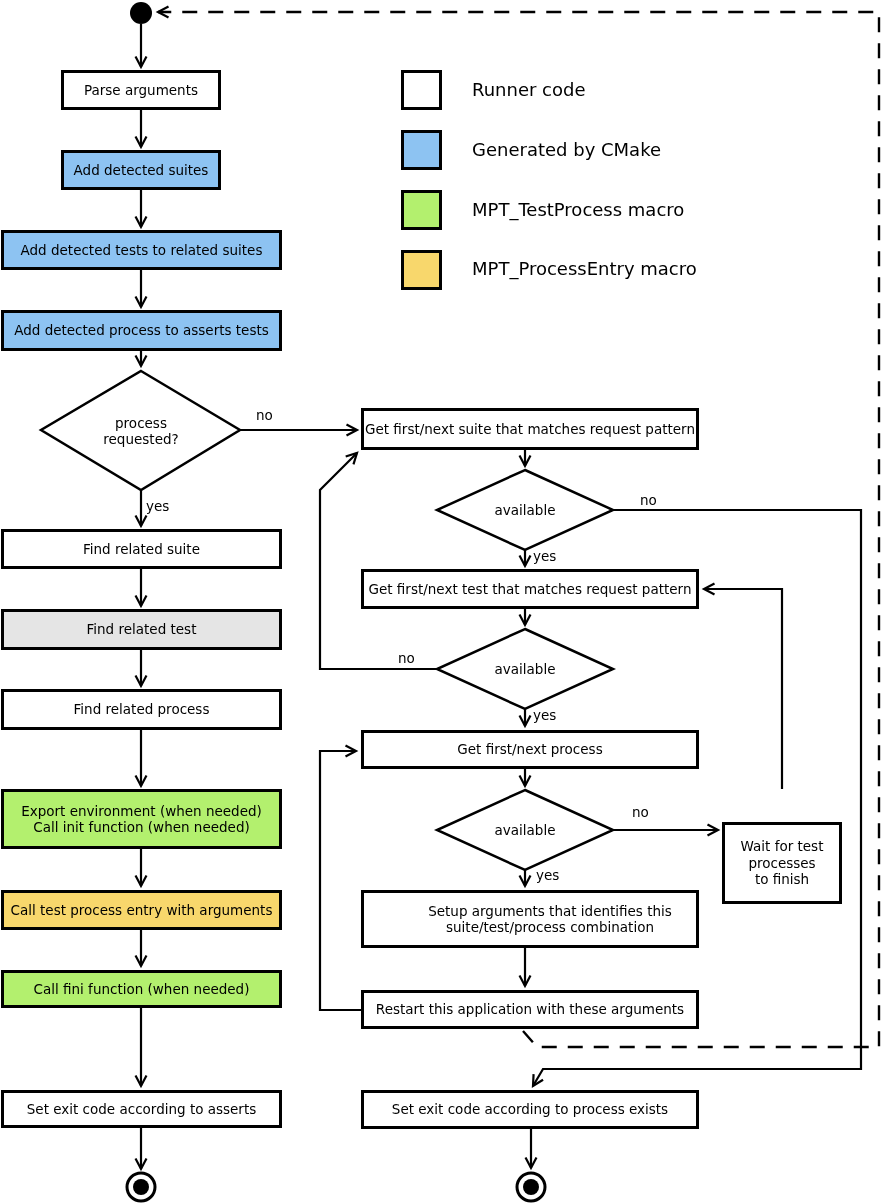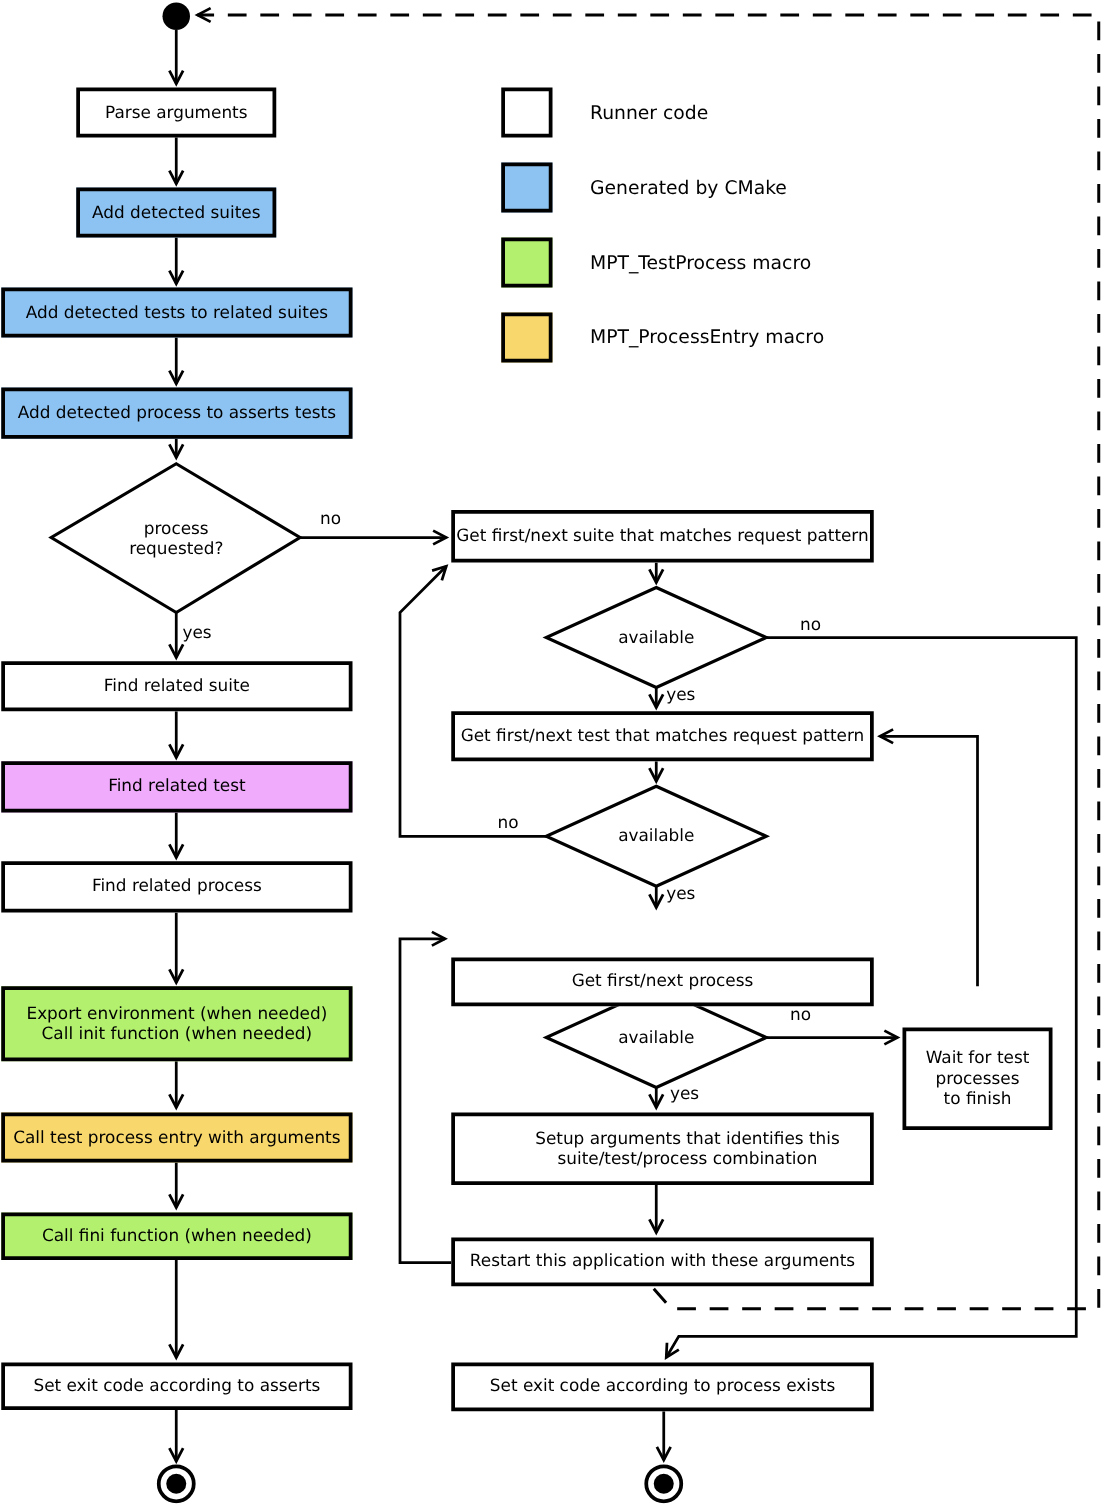--- a/index.html
+++ b/index.html
@@ -6,21 +6,21 @@
   .stage{position:relative;width:882px;height:1203px;background:#ffffff;
          font-family:"DejaVu Sans","Liberation Sans",sans-serif;color:#000;overflow:hidden;}
   .lines{position:absolute;left:0;top:0;width:882px;height:1203px;}
   .box{position:absolute;box-sizing:border-box;border:3px solid #000;background:#fff;
        display:flex;flex-direction:column;align-items:center;justify-content:center;
        font-size:13.5px;line-height:16.5px;text-align:center;white-space:nowrap;}
   .dlabel{position:absolute;display:flex;flex-direction:column;align-items:center;justify-content:center;
           font-size:13.5px;line-height:16px;text-align:right;pointer-events:none;}
   .elabel{position:absolute;font-size:13.5px;line-height:15px;white-space:nowrap;}
   .legend-swatch{position:absolute;box-sizing:border-box;width:41px;height:40px;border:3px solid #000;}
-  .legend-label{position:absolute;font-size:15px;line-height:16px;white-space:nowrap;}
+  .legend-label{position:absolute;font-size:18px;line-height:16px;white-space:nowrap;}
 </style>
 </head>
 <body>
 
 <div class="stage">
 
   <svg class="lines" viewBox="0 0 882 1203">
     <defs>
       <marker id="arr" markerUnits="userSpaceOnUse" markerWidth="26" markerHeight="26" viewBox="-13 -13 26 26" refX="0" refY="0" orient="auto">
         <path d="M -10.5,-5.5 L 0,0 L -10.5,5.5" fill="none" stroke="#000" stroke-width="2.2"></path>
@@ -86,40 +86,40 @@
   <div class="box" style="left: 61px; top: 70px; width: 160px; height: 40px; background-color: rgb(255, 255, 255);">Parse arguments</div>
 
   <div class="box" style="left: 61px; top: 150px; width: 160px; height: 40px; background-color: rgb(141, 195, 242);">Add detected suites</div>
 
   <div class="box" style="left: 1px; top: 230px; width: 281px; height: 40px; background-color: rgb(141, 195, 242);">Add detected tests to related suites</div>
 
   <div class="box" style="left: 1px; top: 310px; width: 281px; height: 41px; background-color: rgb(141, 195, 242);">Add detected process to asserts tests</div>
 
   <div class="box" style="left: 1px; top: 529px; width: 281px; height: 40px; background-color: rgb(255, 255, 255);">Find related suite</div>
 
-  <div class="box" style="left: 1px; top: 609px; width: 281px; height: 41px; background-color: #f0abfc;">Find related test</div>
+  <div class="box" style="left: 1px; top: 609px; width: 281px; height: 41px; background-color: #e5e5e5;">Find related test</div>
 
   <div class="box" style="left: 1px; top: 689px; width: 281px; height: 41px; background-color: rgb(255, 255, 255);">Find related process</div>
 
   <div class="box" style="left: 1px; top: 789px; width: 281px; height: 60px; background-color: rgb(179, 240, 110);">
     <div>Export environment (when needed)</div>
     <div>Call init function (when needed)</div>
   </div>
 
   <div class="box" style="left: 1px; top: 890px; width: 281px; height: 40px; background-color: rgb(248, 215, 108);">Call test process entry with arguments</div>
 
   <div class="box" style="left: 1px; top: 970px; width: 281px; height: 38px; background-color: rgb(179, 240, 110);">Call fini function (when needed)</div>
 
   <div class="box" style="left: 1px; top: 1090px; width: 281px; height: 38px; background-color: rgb(255, 255, 255);">Set exit code according to asserts</div>
 
   <div class="box" style="left: 361px; top: 408px; width: 338px; height: 42px; background-color: rgb(255, 255, 255);">Get first/next suite that matches request pattern</div>
 
   <div class="box" style="left: 361px; top: 569px; width: 338px; height: 40px; background-color: rgb(255, 255, 255);">Get first/next test that matches request pattern</div>
 
-  <div class="box" style="left: 361px; top: 730px; width: 338px; height: 39px; background-color: rgb(255, 255, 255); margin-top: 36px;">Get first/next process</div>
+  <div class="box" style="left: 361px; top: 730px; width: 338px; height: 39px; background-color: rgb(255, 255, 255);">Get first/next process</div>
 
   <div class="box" style="left: 722px; top: 789px; width: 120px; height: 82px; background-color: rgb(255, 255, 255); margin-top: 33px;">
     <div>Wait for test</div>
     <div>processes</div>
     <div>to finish</div>
   </div>
 
   <div class="box" style="left: 361px; top: 890px; width: 338px; height: 58px; background-color: rgb(255, 255, 255); padding-left: 40px;">
     <div>Setup arguments that identifies this</div>
     <div>suite/test/process combination</div>

